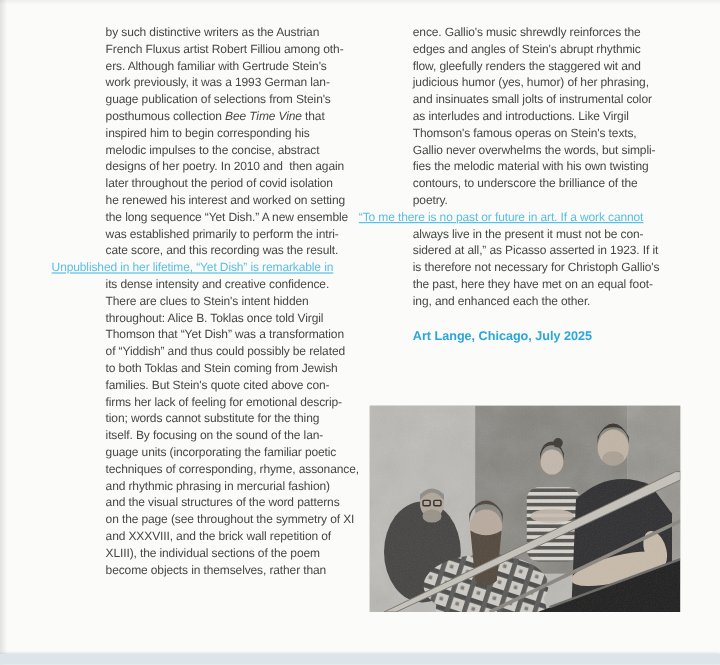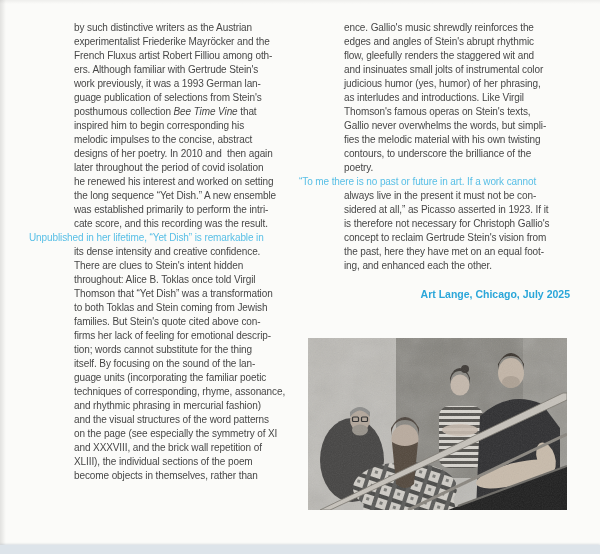--- a/index.html
+++ b/index.html
@@ -19,95 +19,94 @@
   .bottom-strip{
     position:absolute;left:0;bottom:0;width:600px;height:9px;
     background:var(--strip,#dde4ea);
     box-shadow:0 -1px 2px rgba(120,140,160,0.25);
   }
   .col{
     position:absolute;top:21px;width:234px;
     font-size:10px;line-height:14px;letter-spacing:-0.1px;
     color:var(--body,#474747);
   }
-  .col-left{left:74px;}
+  .col-left{left:88px;}
   .col-right{left:344px;width:226px;}
   .line{white-space:pre-wrap;}
-  .line.cyan{color:var(--hl,#58bfe6);margin-left:-45px;white-space:nowrap;}
+  .line.cyan{color:var(--hl,#58bfe6);margin-left:-45px;white-space:nowrap;text-decoration:underline;}
   .italic{font-style:italic;text-align:right;}
   .credit{
-    margin-top:14px;text-align:right;font-weight:bold;
+    margin-top:14px;font-weight:bold;
     color:var(--credit,#2aa6d9);font-size:10.5px;letter-spacing:0;
   }
   .photo{
     position:absolute;left:308px;top:338px;width:259px;height:172px;
     background:#b9b7b2;overflow:hidden;
   }
   .photo svg{display:block;width:259px;height:172px;}
 </style>
 </head>
 <body style="--page-bg: #fbfbf9; --strip: #dde4ea; --body: #474747; --hl: #58bfe6; --credit: #2aa6d9;">
 
 <div class="page-edge-left"></div>
 <div class="page-edge-top"></div>
 
 <div class="col col-left">
     <div class="line"><span>by such distinctive writers as the Austrian</span></div>
-    <div class="line"><span>experimentalist Friederike Mayröcker and the</span></div>
     <div class="line"><span>French Fluxus artist Robert Filliou among oth-</span></div>
     <div class="line"><span>ers. Although familiar with Gertrude Stein's</span></div>
     <div class="line"><span>work previously, it was a 1993 German lan-</span></div>
     <div class="line"><span>guage publication of selections from Stein's</span></div>
     <div class="line"><span>posthumous collection </span><span class="italic">Bee Time Vine</span><span> that</span></div>
     <div class="line"><span>inspired him to begin corresponding his</span></div>
     <div class="line"><span>melodic impulses to the concise, abstract</span></div>
     <div class="line"><span>designs of her poetry. In 2010 and  then again</span></div>
     <div class="line"><span>later throughout the period of covid isolation</span></div>
     <div class="line"><span>he renewed his interest and worked on setting</span></div>
     <div class="line"><span>the long sequence “Yet Dish.” A new ensemble</span></div>
     <div class="line"><span>was established primarily to perform the intri-</span></div>
     <div class="line"><span>cate score, and this recording was the result.</span></div>
     <div class="line cyan"><span>Unpublished in her lifetime, “Yet Dish” is remarkable in</span></div>
     <div class="line"><span>its dense intensity and creative confidence.</span></div>
     <div class="line"><span>There are clues to Stein's intent hidden</span></div>
     <div class="line"><span>throughout: Alice B. Toklas once told Virgil</span></div>
     <div class="line"><span>Thomson that “Yet Dish” was a transformation</span></div>
+    <div class="line"><span>of “Yiddish” and thus could possibly be related</span></div>
     <div class="line"><span>to both Toklas and Stein coming from Jewish</span></div>
     <div class="line"><span>families. But Stein's quote cited above con-</span></div>
     <div class="line"><span>firms her lack of feeling for emotional descrip-</span></div>
     <div class="line"><span>tion; words cannot substitute for the thing</span></div>
     <div class="line"><span>itself. By focusing on the sound of the lan-</span></div>
     <div class="line"><span>guage units (incorporating the familiar poetic</span></div>
     <div class="line"><span>techniques of corresponding, rhyme, assonance,</span></div>
     <div class="line"><span>and rhythmic phrasing in mercurial fashion)</span></div>
     <div class="line"><span>and the visual structures of the word patterns</span></div>
-    <div class="line"><span>on the page (see especially the symmetry of XI</span></div>
+    <div class="line"><span>on the page (see throughout the symmetry of XI</span></div>
     <div class="line"><span>and XXXVIII, and the brick wall repetition of</span></div>
     <div class="line"><span>XLIII), the individual sections of the poem</span></div>
     <div class="line"><span>become objects in themselves, rather than</span></div>
   </div>
 
 <div class="col col-right">
   <div>
       <div class="line"><span>ence. Gallio's music shrewdly reinforces the</span></div>
       <div class="line"><span>edges and angles of Stein's abrupt rhythmic</span></div>
       <div class="line"><span>flow, gleefully renders the staggered wit and</span></div>
+      <div class="line"><span>judicious humor (yes, humor) of her phrasing,</span></div>
       <div class="line"><span>and insinuates small jolts of instrumental color</span></div>
-      <div class="line"><span>judicious humor (yes, humor) of her phrasing,</span></div>
       <div class="line"><span>as interludes and introductions. Like Virgil</span></div>
       <div class="line"><span>Thomson's famous operas on Stein's texts,</span></div>
       <div class="line"><span>Gallio never overwhelms the words, but simpli-</span></div>
       <div class="line"><span>fies the melodic material with his own twisting</span></div>
       <div class="line"><span>contours, to underscore the brilliance of the</span></div>
       <div class="line"><span>poetry.</span></div>
       <div class="line cyan"><span>“To me there is no past or future in art. If a work cannot</span></div>
       <div class="line"><span>always live in the present it must not be con-</span></div>
       <div class="line"><span>sidered at all,” as Picasso asserted in 1923. If it</span></div>
       <div class="line"><span>is therefore not necessary for Christoph Gallio's</span></div>
-      <div class="line"><span>concept to reclaim Gertrude Stein's vision from</span></div>
       <div class="line"><span>the past, here they have met on an equal foot-</span></div>
       <div class="line"><span>ing, and enhanced each the other.</span></div>
     </div>
   <div class="credit">Art Lange, Chicago, July 2025</div>
 </div>
 
 <div class="photo" title="Black-and-white photograph of four band members seated on a staircase behind a diagonal handrail">
   <svg viewBox="0 0 259 172" preserveAspectRatio="none">
     <defs>
       <filter id="grain" x="0" y="0" width="100%" height="100%">

